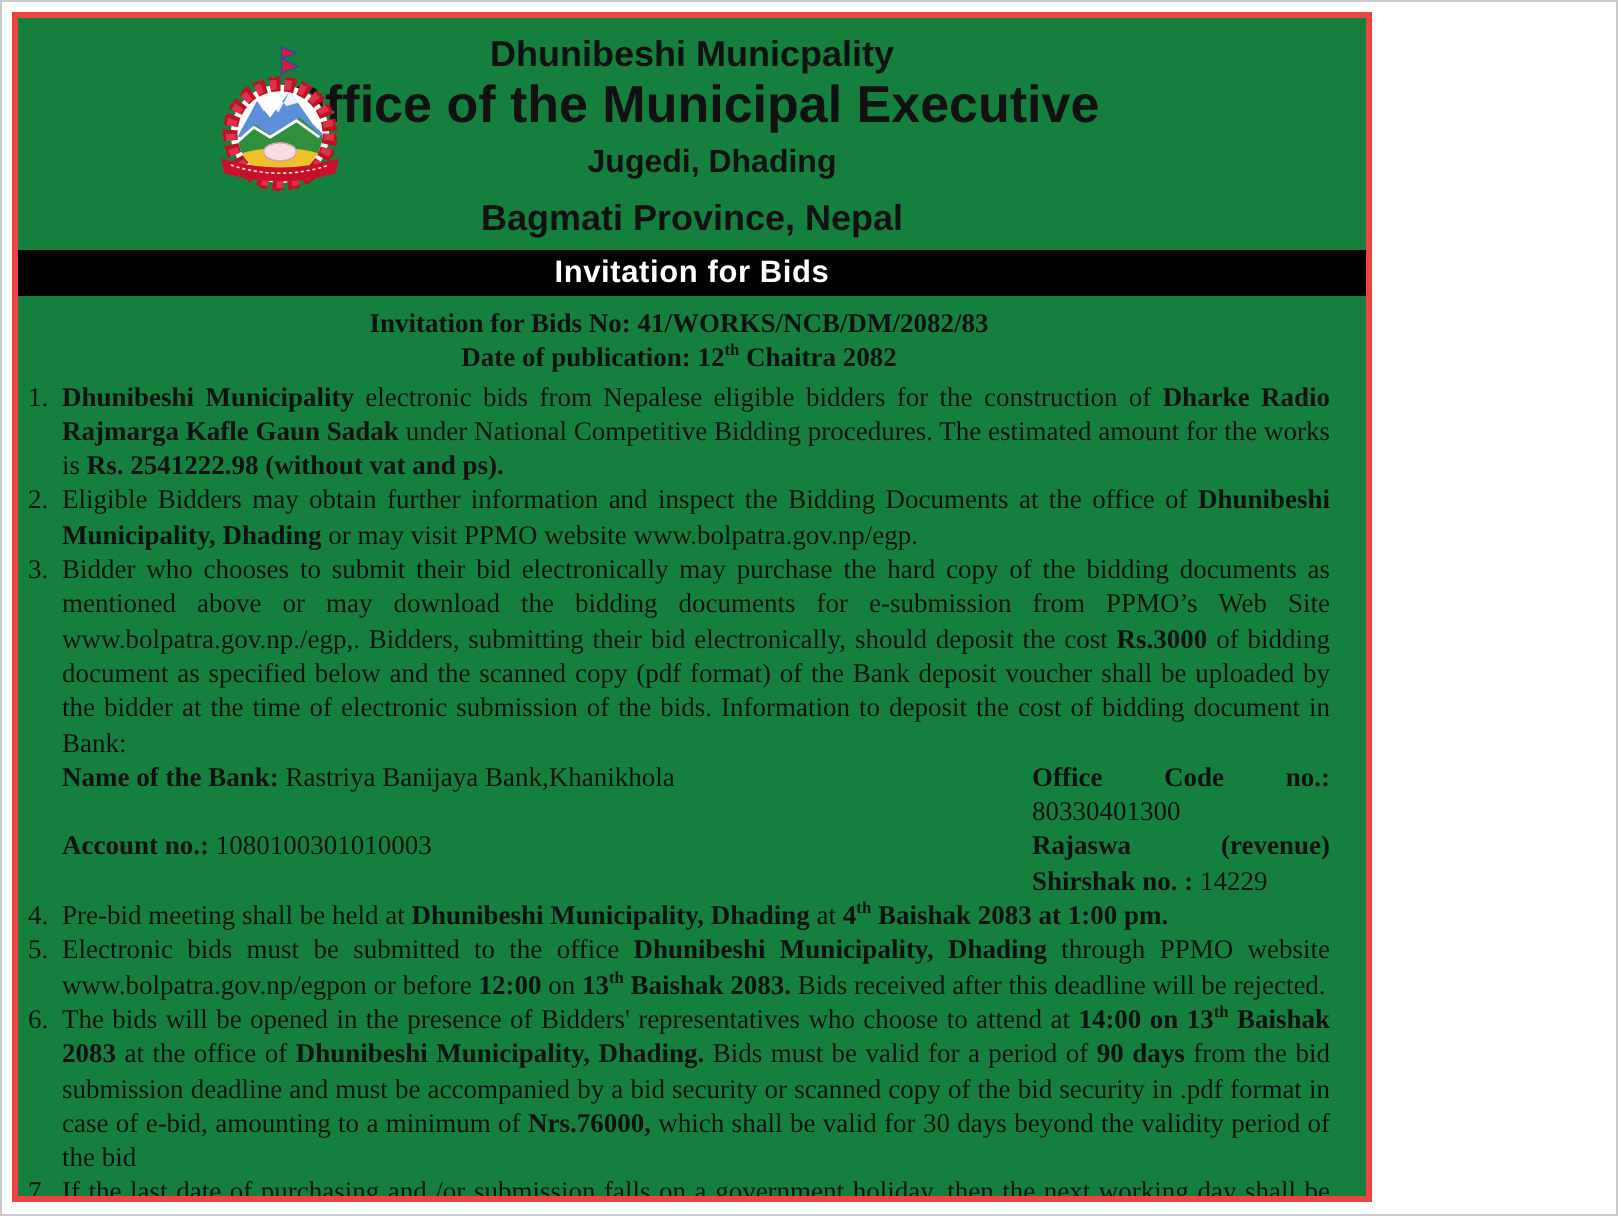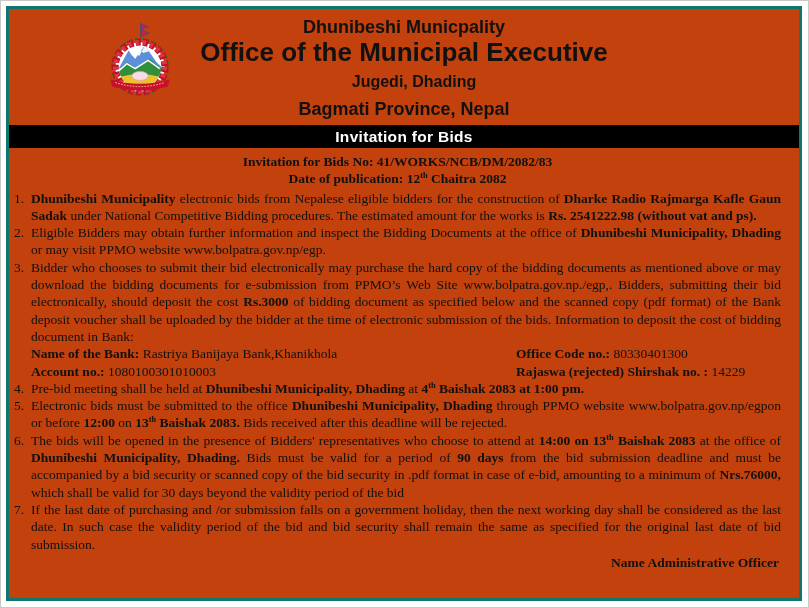--- a/index.html
+++ b/index.html
@@ -1,19 +1,19 @@
 <!DOCTYPE html>
 <html><head>
 <meta charset="utf-8">
 <style>
   html,body{margin:0;padding:0;background:#ffffff;}
   body{width:809px;height:608px;position:relative;font-family:"Liberation Serif",serif;color:#111;}
   .outer-frame{position:absolute;inset:0;border:1px solid #c9c9c9;box-sizing:border-box;}
-  .page{position:absolute;left:6px;top:6px;width:796px;height:595px;box-sizing:border-box;
-        border:3px solid #0f766e;background:#c2410c;overflow:hidden;}
+  .page{position:absolute;left:6px;top:6px;width:680px;height:595px;box-sizing:border-box;
+        border:3px solid #ef4444;background:#15803d;overflow:hidden;}
   
   .header{position:relative;text-align:center;padding-top:8px;}
   .logo{position:absolute;left:90px;top:12px;width:82px;height:82px;}
   .h-muni{font-family:"Liberation Sans",sans-serif;font-weight:bold;font-size:18px;line-height:20px;}
   .h-office{font-family:"Liberation Sans",sans-serif;font-weight:bold;font-size:26px;line-height:28px;margin-top:1px;}
   .h-addr{font-family:"Liberation Sans",sans-serif;font-weight:bold;font-size:16px;line-height:18px;margin-top:7px;padding-left:20px;}
   .h-prov{font-family:"Liberation Sans",sans-serif;font-weight:bold;font-size:18px;line-height:16px;margin-top:10px;}
   
   .banner{margin-top:8px;background:#000;color:#fff;text-align:center;
           font-family:"Liberation Sans",sans-serif;font-weight:bold;font-size:15.5px;
@@ -85,21 +85,21 @@
       </div>
 
       <div class="item">
         <span class="num">3.</span>
         <div class="txt">
           <span><span>Bidder who chooses to submit their bid electronically may purchase the hard copy of the bidding documents as mentioned above or may download the bidding documents for e-submission from PPMO’s Web Site www.bolpatra.gov.np./egp,. Bidders, submitting their bid electronically, should deposit the cost </span><span class="b">Rs.3000</span><span> of bidding document as specified below and the scanned copy (pdf format) of the Bank deposit voucher shall be uploaded by the bidder at the time of electronic submission of the bids. Information to deposit the cost of bidding document in Bank:</span></span>
           <div class="bank-grid">
             <div><span class="b">Name of the Bank:</span> <span>Rastriya Banijaya Bank,Khanikhola</span></div>
             <div><span class="b">Office Code no.:</span> <span>80330401300</span></div>
             <div><span class="b">Account no.:</span> <span>1080100301010003</span></div>
-            <div><span class="b">Rajaswa (rejected) Shirshak no. :</span> <span>14229</span></div>
+            <div><span class="b">Rajaswa (revenue) Shirshak no. :</span> <span>14229</span></div>
           </div>
         </div>
       </div>
 
       <div class="item">
         <span class="num">4.</span>
         <div class="txt"><span>Pre-bid meeting shall be held at </span><span class="b">Dhunibeshi Municipality, Dhading</span><span> at </span><span class="b">4</span><sup class="b">th</sup><span class="b"> Baishak 2083 at 1:00 pm.</span></div>
       </div>
 
       <div class="item">

